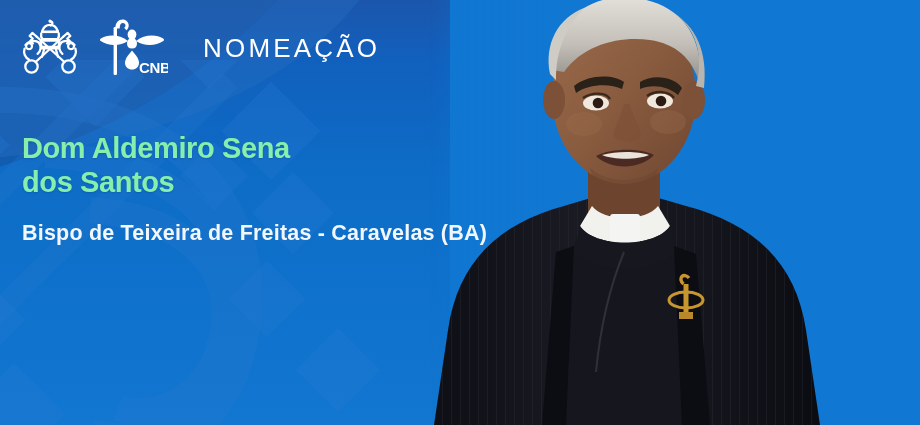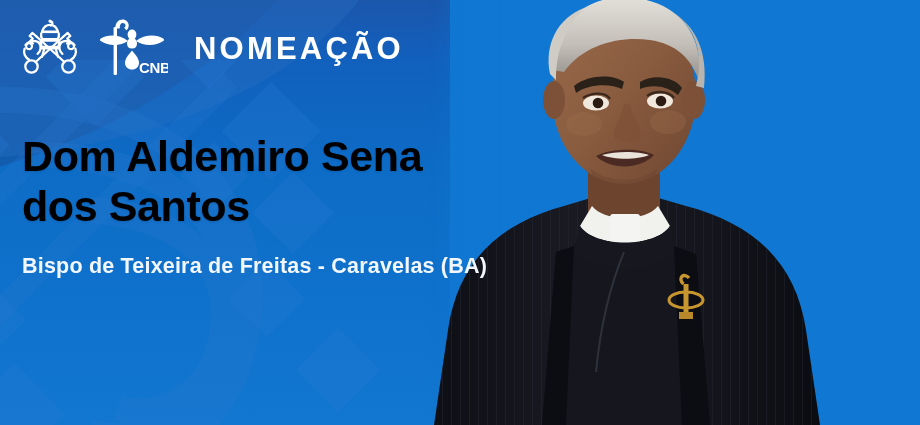--- a/index.html
+++ b/index.html
@@ -58,36 +58,36 @@
   
   .header{
     position:absolute; left:18px; top:16px;
     display:flex; align-items:center; gap:14px;
     height:64px;
   }
   .logo-vatican{ width:64px; height:60px; display:block; }
   .logo-cnbb{ width:72px; height:62px; display:block; }
   .kicker{
     color:#ffffff;
-    font-size:31px;
-    font-weight:700;
+    font-size:26px;
+    font-weight:400;
     letter-spacing:3.2px;
     line-height:1;
-    margin-left:12px;
+    margin-left:21px;
     white-space:nowrap;
   }
 
   
   .text-block{
     position:absolute; left:22px; top:132px;
     width:500px;
   }
   .title{
-    color:#000000;
-    font-size:43px;
+    color:#86efac;
+    font-size:29px;
     font-weight:bold;
     line-height:1.16;
     letter-spacing:-0.4px;
     white-space:pre-line;
     text-shadow:0 1px 2px rgba(6,48,96,.22);
   }
   .subtitle{
     margin-top:22px;
     color:#f2f7fd;
     font-size:21.5px;

